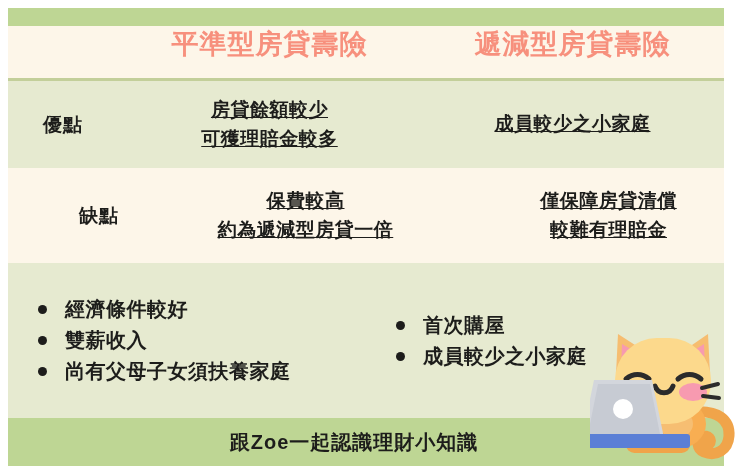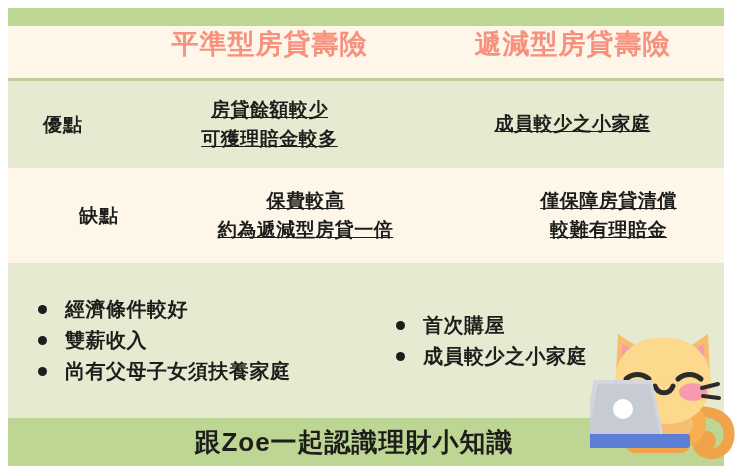--- a/index.html
+++ b/index.html
@@ -131,21 +131,21 @@
     top: 418px;
     left: 8px;
     width: 716px;
     height: 48px;
     display: flex;
     align-items: center;
     justify-content: center;
   }
   .footer-text {
     color: #1d1d1b;
-    font-size: 26px;
+    font-size: 20px;
     font-weight: bold;
     letter-spacing: 1px;
     white-space: nowrap;
     transform: translateX(-12px);
     text-align: right;
   }
 
   
   .mascot {
     position: absolute;

